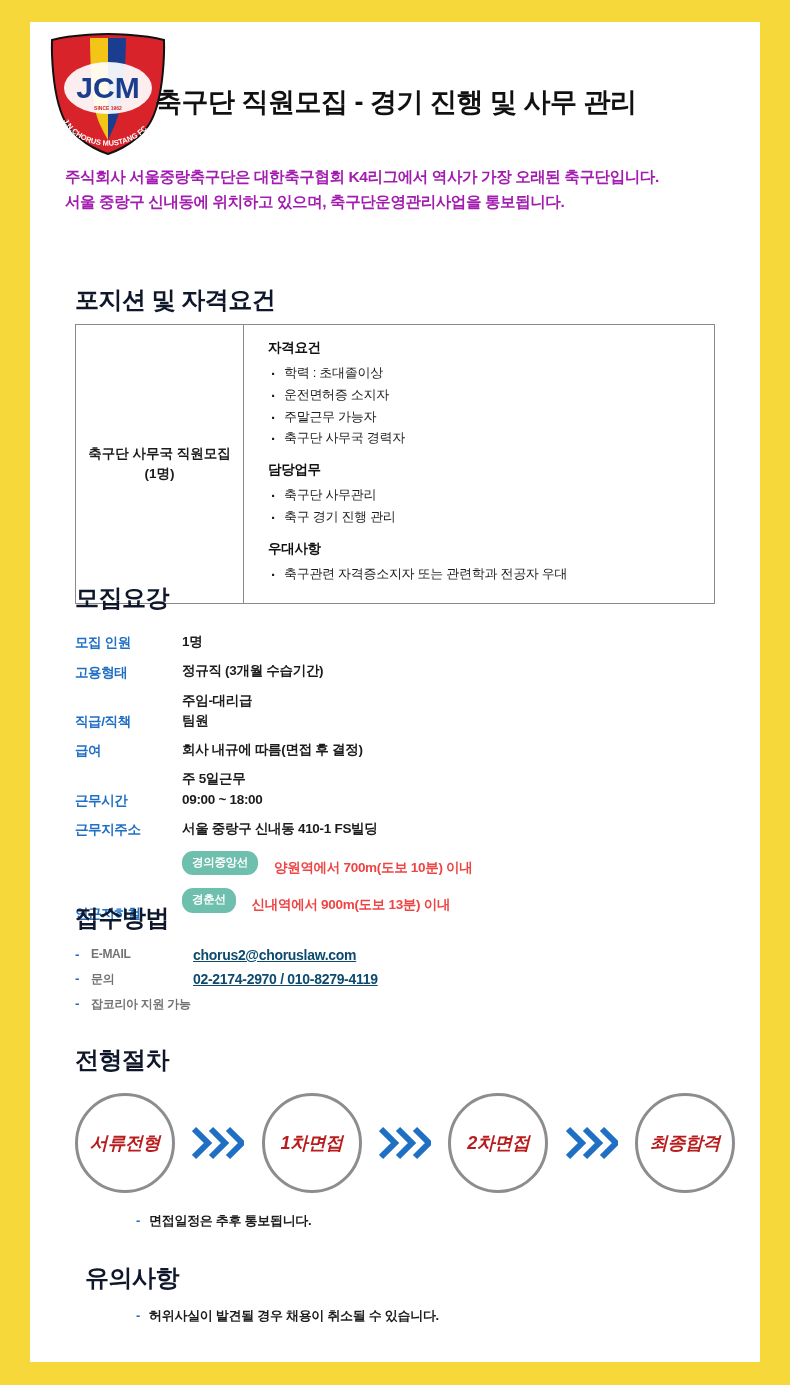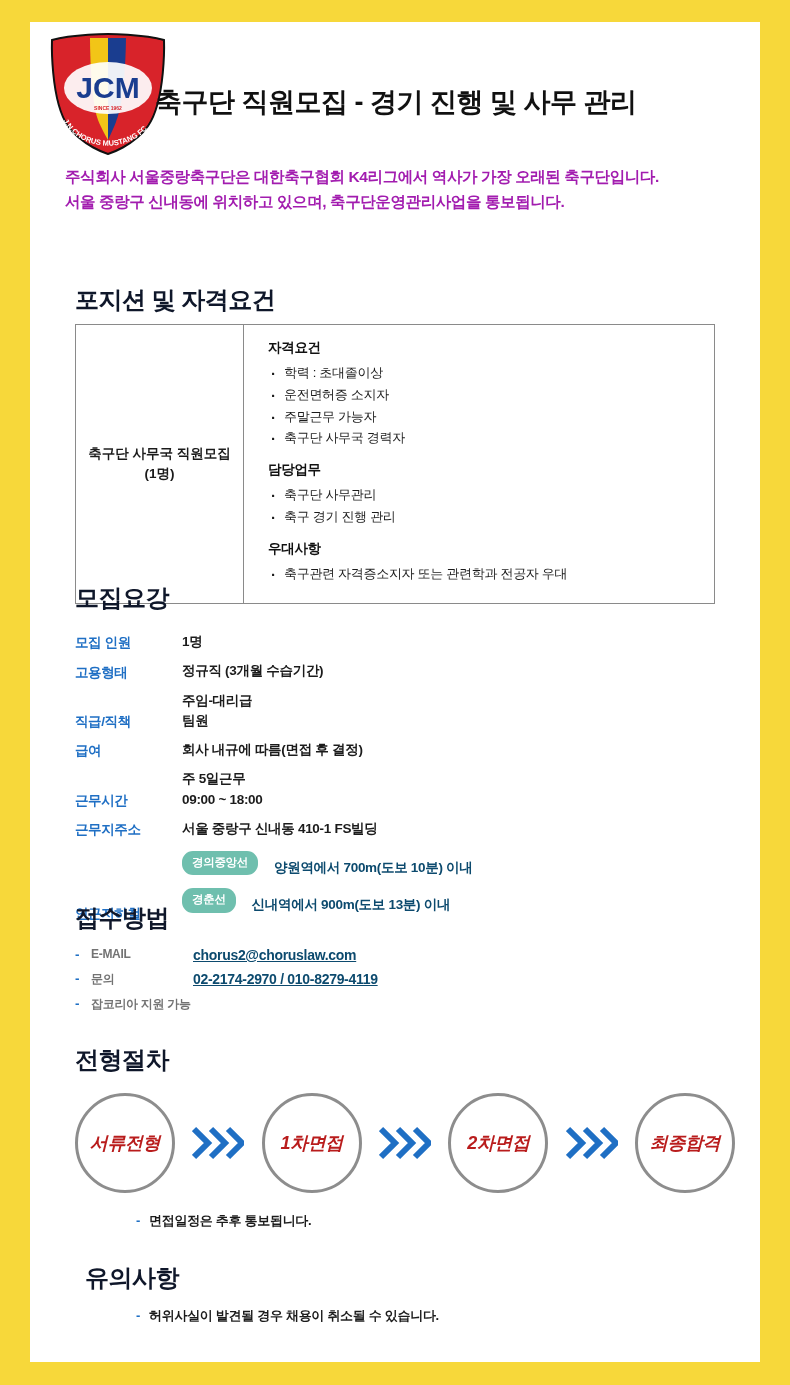--- a/index.html
+++ b/index.html
@@ -159,21 +159,21 @@
     border-radius: 11px;
     margin-right: 16px;
     letter-spacing: -0.3px;
     white-space: nowrap;
   }
   .pill.gyeongui { background: #6fbfae; }
   .pill.gyeongchun { background: #6fbfae; }
   .sub-txt {
     font-size: 13.5px;
     font-weight: bold;
-    color: #0c4a6e;
+    color: #ef4444;
     letter-spacing: -0.3px;
     margin-top: 10px;
   }
 
   
   .apply-list { position: absolute; left: 45px; top: 925px; width: 640px; }
   .ap-row { display: flex; margin-bottom: 8px; }
   .ap-dash {
     width: 16px;
     font-size: 13.5px;

